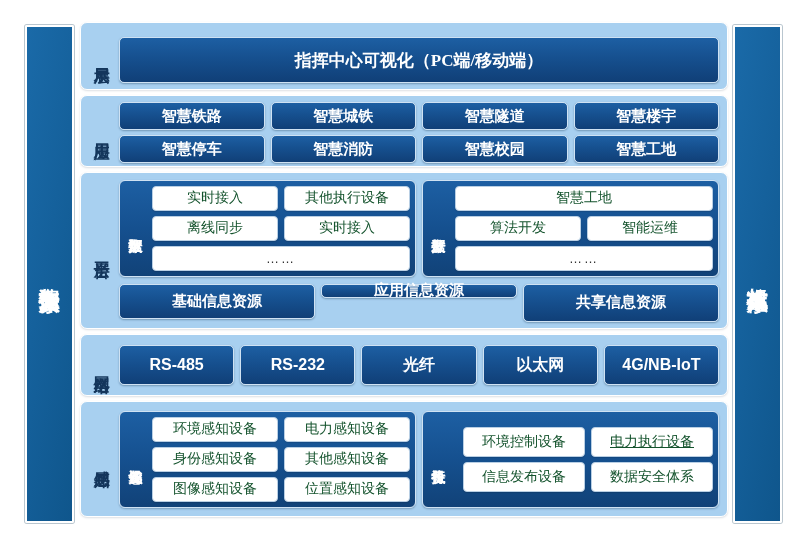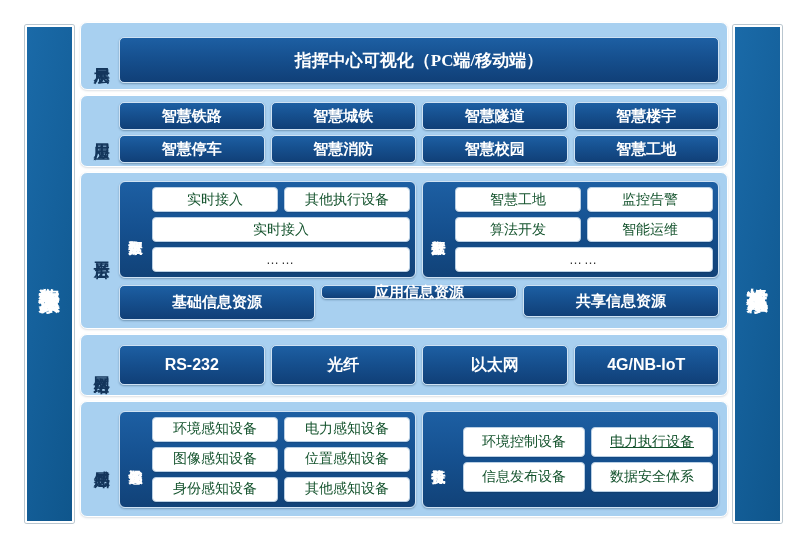--- a/index.html
+++ b/index.html
@@ -204,59 +204,60 @@
         <div class="plat-groups">
 
           <div class="group">
             <div class="group-label">数据汇聚</div>
             <div class="group-grid">
               <div class="gg-row">
                 <div class="chip">实时接入</div>
                 <div class="chip">其他执行设备</div>
               </div>
               <div class="gg-row">
+                <div class="chip">离线同步</div>
                 <div class="chip">实时接入</div>
               </div>
               <div class="gg-row">
                 <div class="chip wide">……</div>
               </div>
             </div>
           </div>
 
           <div class="group">
             <div class="group-label">数据开发</div>
             <div class="group-grid">
               <div class="gg-row">
                 <div class="chip">智慧工地</div>
-                <div class="chip">监控告警</div>
               </div>
               <div class="gg-row">
                 <div class="chip">算法开发</div>
                 <div class="chip">智能运维</div>
               </div>
               <div class="gg-row">
                 <div class="chip wide">……</div>
               </div>
             </div>
           </div>
 
         </div>
 
         <div class="row-flex">
           <div class="pill row" style="height:35px;">基础信息资源</div>
           <div class="pill row" style="height:14px;">应用信息资源</div>
-          <div class="pill row" style="height:32px;">共享信息资源</div>
+          <div class="pill row" style="height:38px;">共享信息资源</div>
         </div>
       </div>
     </div>
 
     <div class="layer" style="height:62px;">
       <div class="layer-label">网络层</div>
       <div class="layer-body" style="justify-content:center;">
         <div class="net-row">
+          <div class="pill net">RS-485</div>
           <div class="pill net">RS-232</div>
           <div class="pill net">光纤</div>
           <div class="pill net">以太网</div>
           <div class="pill net">4G/NB-IoT</div>
         </div>
       </div>
     </div>
 
     <div class="layer" style="height:116px;">
       <div class="layer-label">感知层</div>
@@ -264,26 +265,26 @@
         <div class="sense-groups">
 
           <div class="sense-group">
             <div class="group-label">感知设备</div>
             <div class="group-grid">
               <div class="gg-row">
                 <div class="chip">环境感知设备</div>
                 <div class="chip">电力感知设备</div>
               </div>
               <div class="gg-row">
+                <div class="chip">身份感知设备</div>
+                <div class="chip">其他感知设备</div>
+              </div>
+              <div class="gg-row">
                 <div class="chip">图像感知设备</div>
                 <div class="chip">位置感知设备</div>
-              </div>
-              <div class="gg-row">
-                <div class="chip">身份感知设备</div>
-                <div class="chip">其他感知设备</div>
               </div>
             </div>
           </div>
 
           <div class="sense-group">
             <div class="group-label">执行设备</div>
             <div class="group-grid" style="justify-content:center;margin-left:8px;">
               <div class="gg-row">
                 <div class="chip" style="height:30px;">环境控制设备</div>
                 <div class="chip" style="height:30px;text-decoration:underline;">电力执行设备</div>

